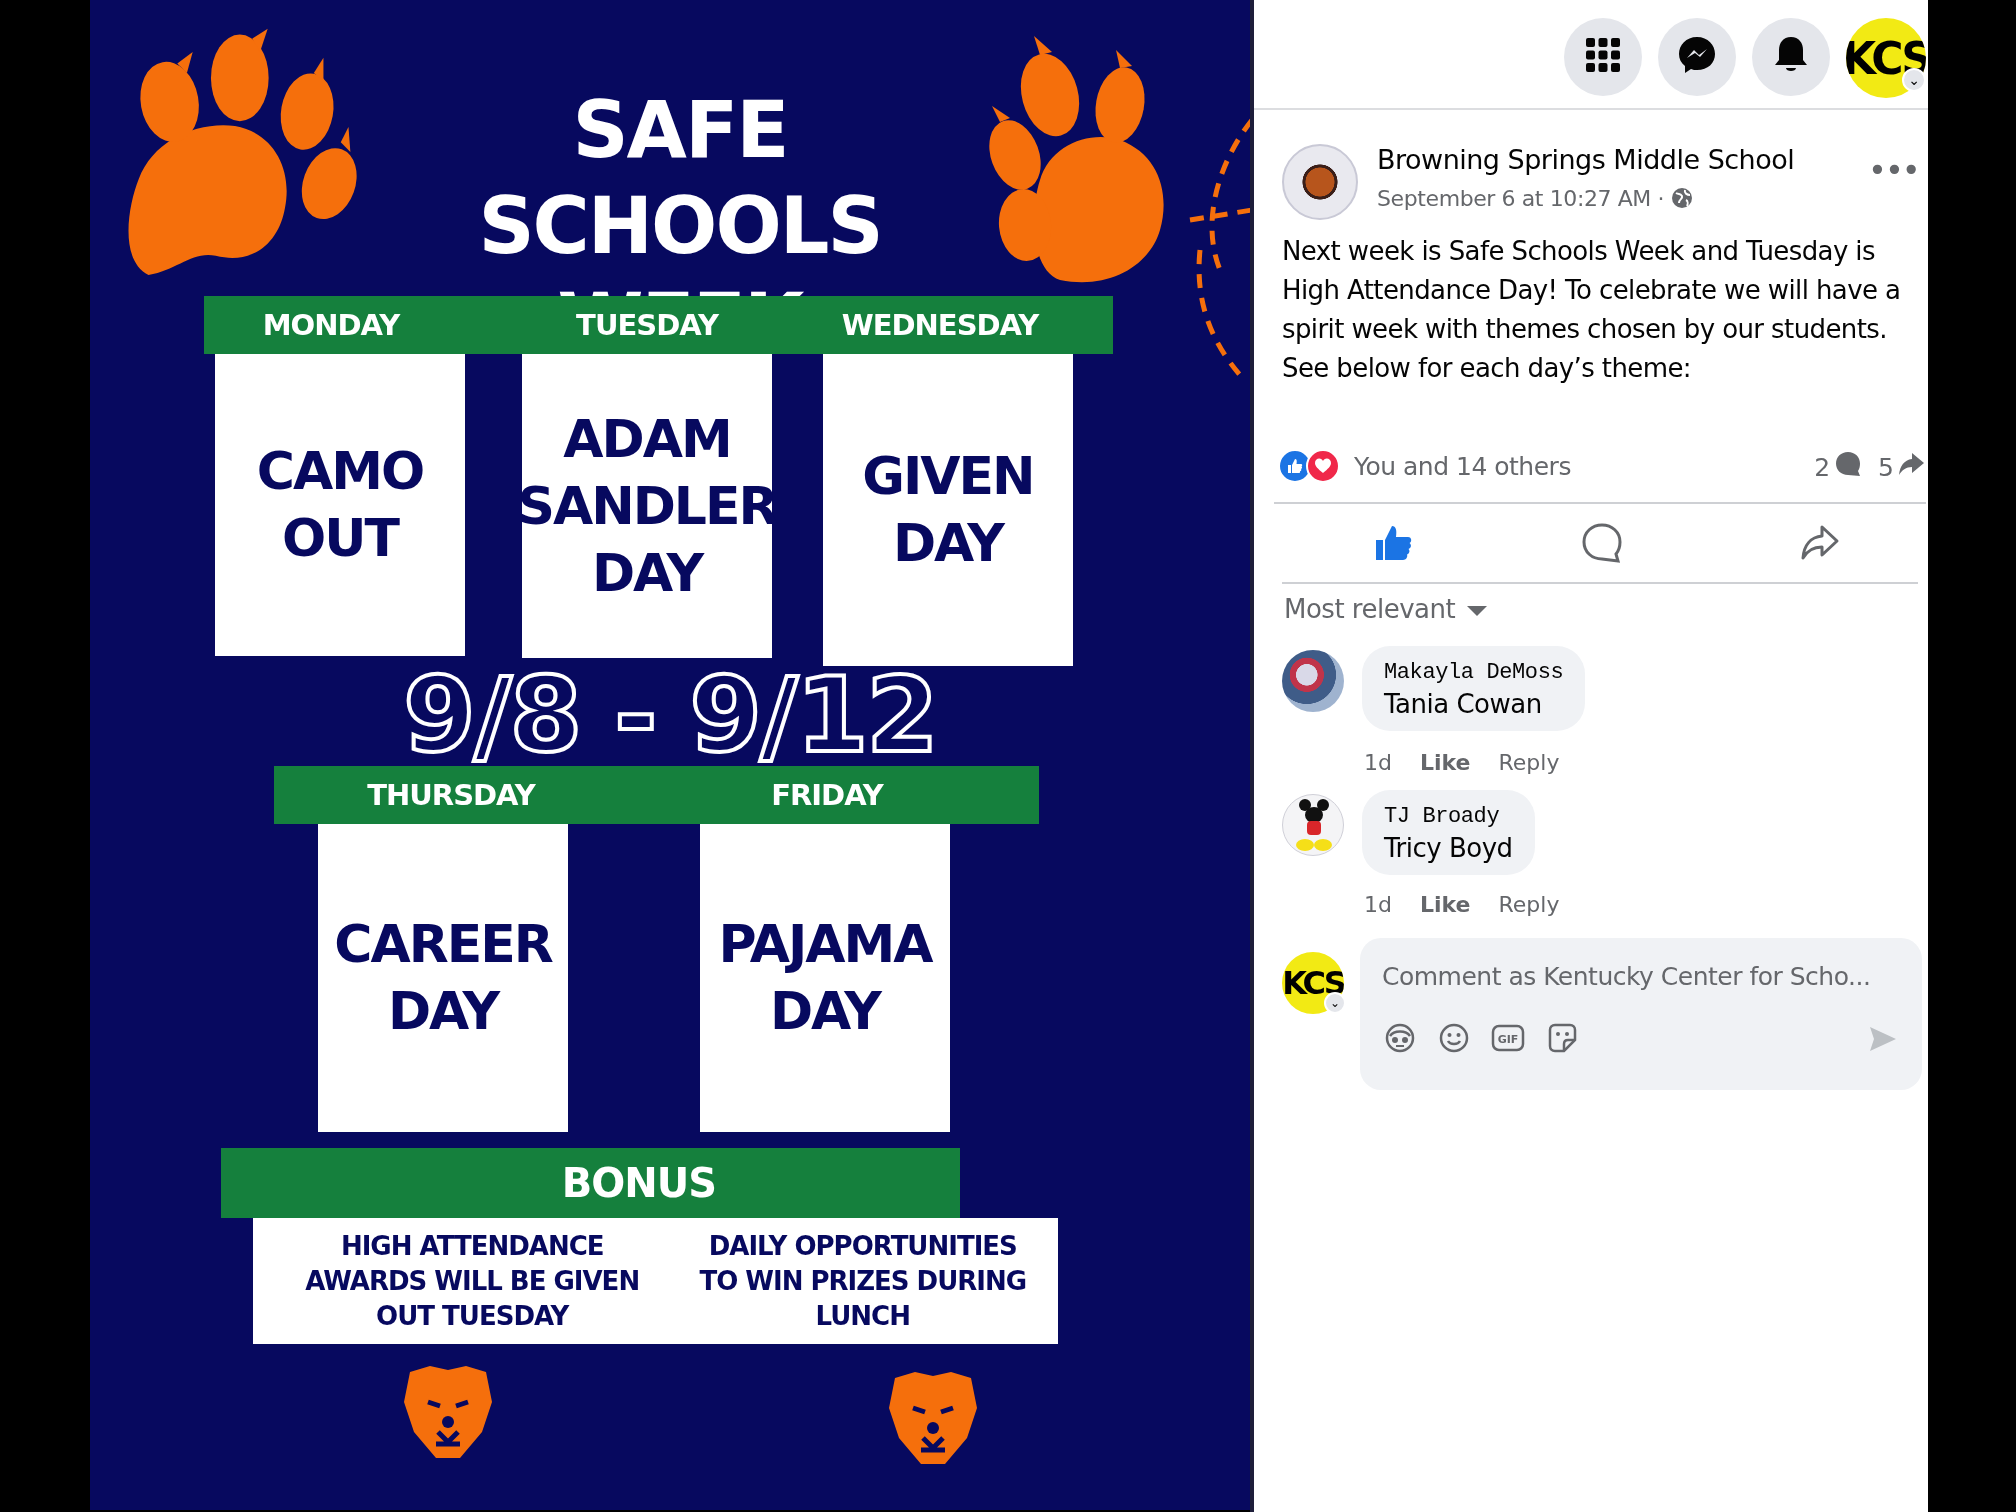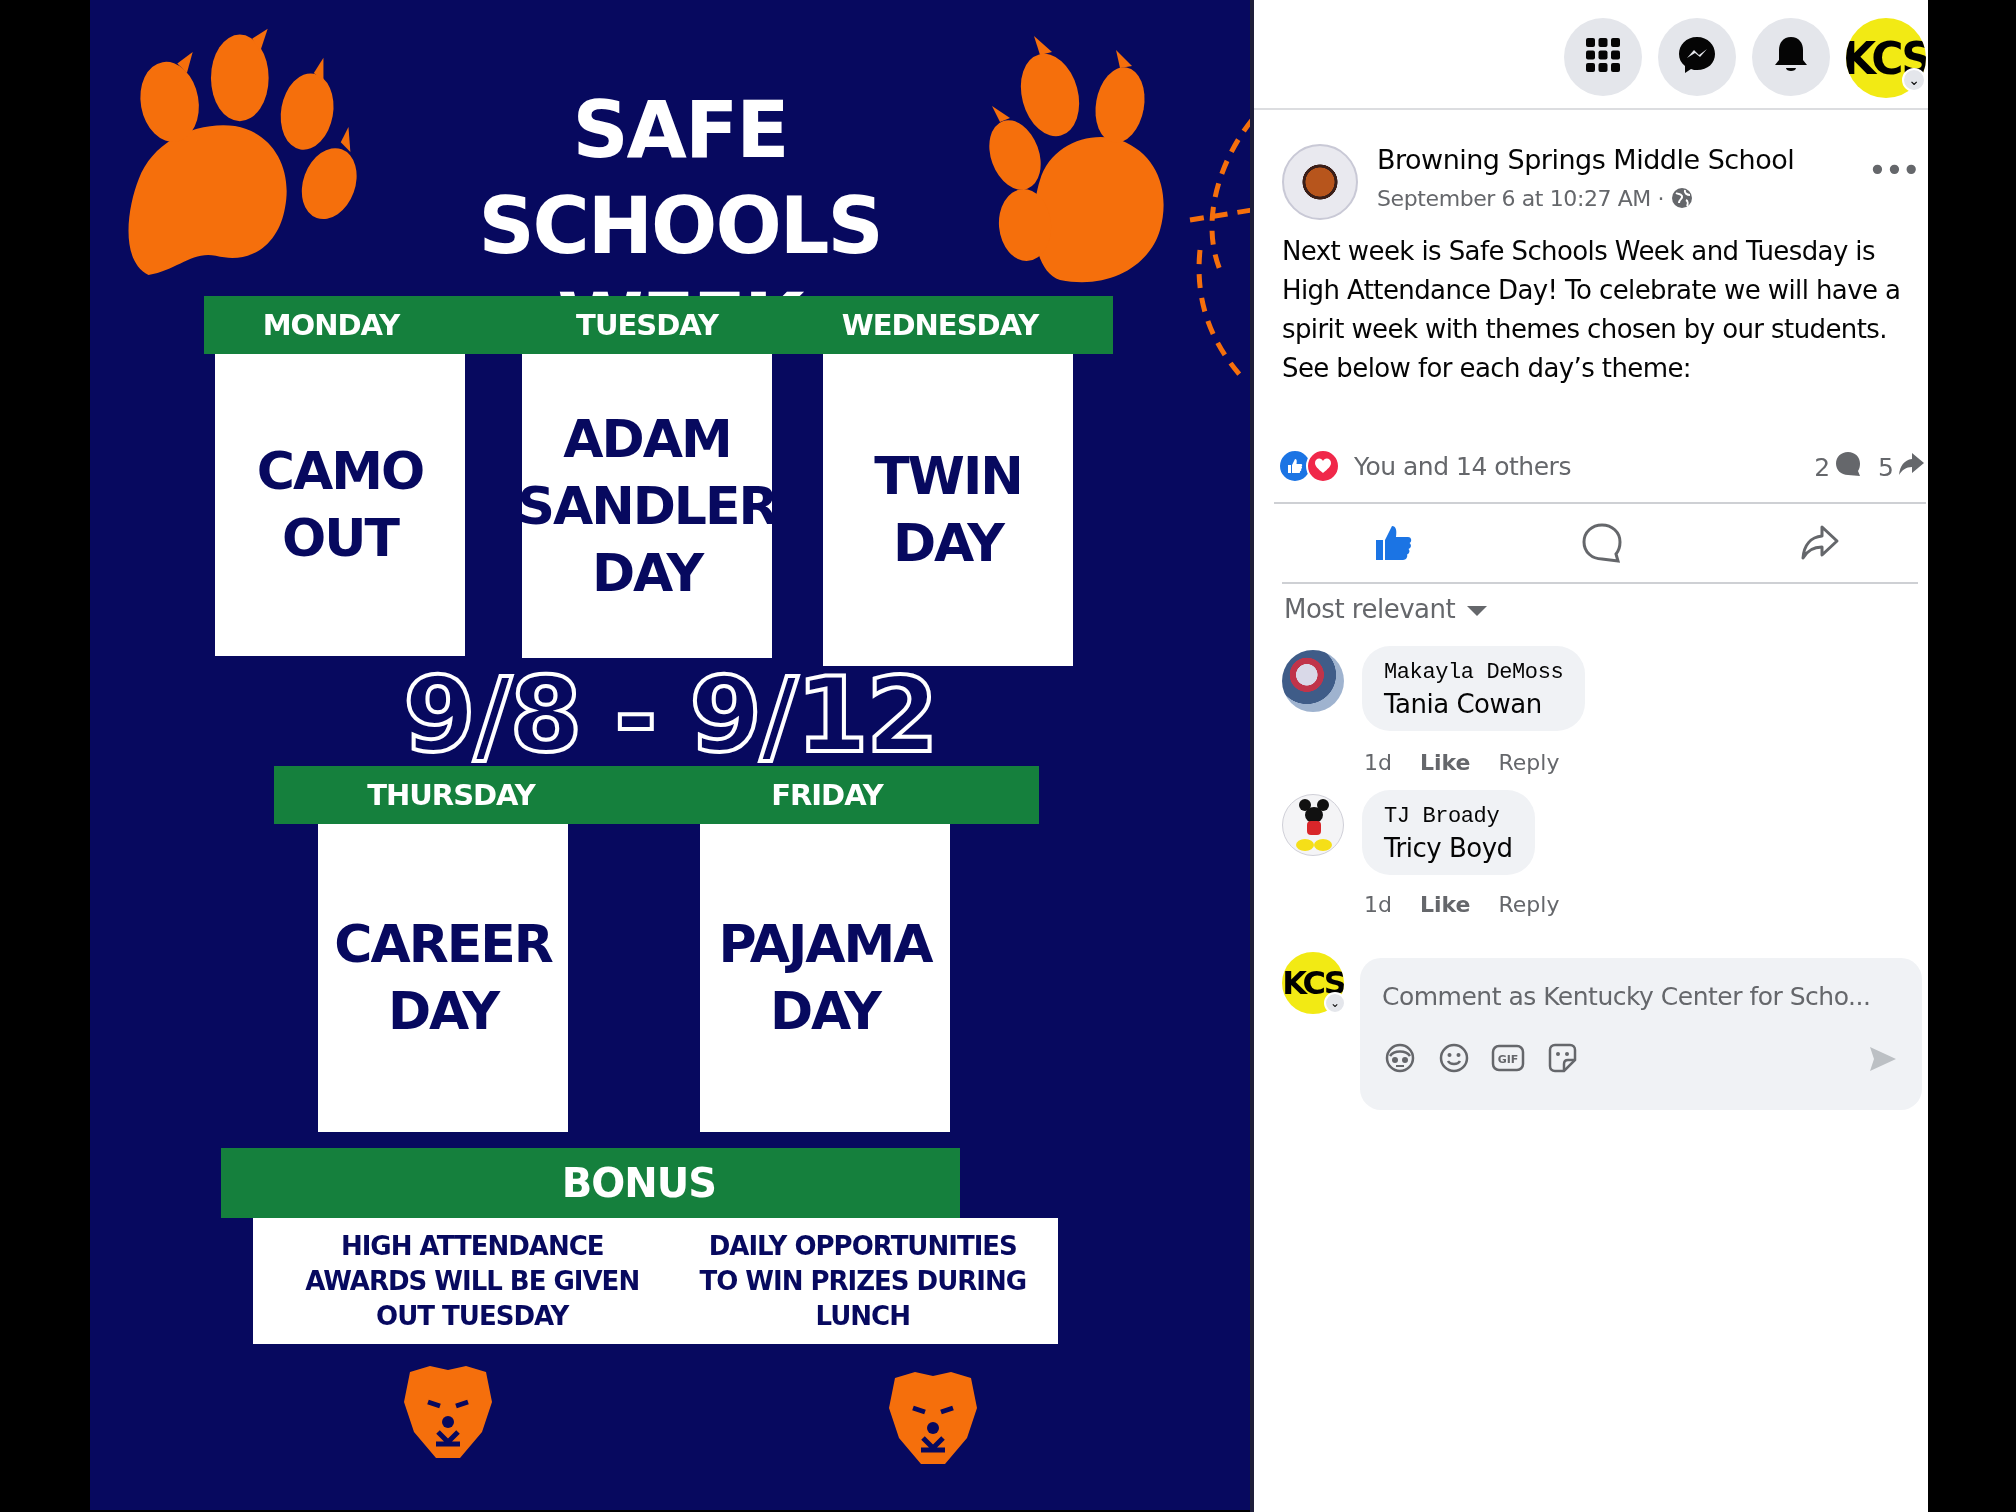--- a/index.html
+++ b/index.html
@@ -100,21 +100,21 @@
   .comment { position: absolute; left: 28px; }
   .c-avatar { position: absolute; left: 0; top: 0; width: 62px; height: 62px; border-radius: 50%; overflow: hidden; }
   .bubble { position: absolute; left: 80px; top: -4px; background: #f0f2f5; border-radius: 28px; padding: 14px 22px 12px 22px; white-space: nowrap; }
   .bubble .author { font-size: 22px; color: #050505; letter-spacing: -0.4px; font-family: Liberation Mono, monospace; }
   .bubble .body { font-size: 26px; color: #050505; margin-top: 4px; letter-spacing: -0.5px; }
   .meta { position: absolute; left: 102px; font-size: 22px; color: #65676b; display: flex; gap: 28px; white-space: nowrap; }
   .meta .like-link { font-weight: bold; }
 
   .composer-avatar { position: absolute; left: 28px; top: 952px; width: 62px; height: 62px; }
   .composer {
-    position: absolute; left: 106px; top: 958px; width: 562px; height: 152px; background: #f0f2f5; border-radius: 21px;
+    position: absolute; left: 106px; top: 938px; width: 562px; height: 152px; background: #f0f2f5; border-radius: 21px;
   }
   .composer input {
     position: absolute; left: 22px; top: 18px; width: 520px; height: 40px; border: none; background: transparent;
     font-family: "DejaVu Sans", sans-serif; font-size: 25px; color: #65676b; outline: none; letter-spacing: -0.5px;
   }
   .composer input::placeholder { color: #65676b; }
   .c-tool { position: absolute; top: 84px; width: 36px; height: 36px; display: flex; align-items: center; justify-content: center; }
   .send { position: absolute; right: 22px; top: 86px; width: 34px; height: 34px; display: flex; align-items: center; justify-content: center; }
 </style>
 </head>
@@ -170,21 +170,21 @@
     <span style="left:127px;">MONDAY</span>
     <span style="left:443px;">TUESDAY</span>
     <span style="left:736px;">WEDNESDAY</span>
   </div>
 
   <div class="card" style="left:125px; top:354px; width:250px; height:302px;">CAMO
 OUT</div>
   <div class="card" style="left:432px; top:354px; width:250px; height:304px;">ADAM
 SANDLER
 DAY</div>
-  <div class="card" style="left:733px; top:354px; width:250px; height:312px;">TWIN
+  <div class="card" style="left:733px; top:354px; width:250px; height:312px;">GIVEN
 DAY</div>
 
   <div class="dates">9/8 - 9/12</div>
 
   <div class="band" style="left:184px; top:766px; width:765px; height:58px;">
     <span style="left:177px;">THURSDAY</span>
     <span style="left:553px;">FRIDAY</span>
   </div>
 
   <div class="card" style="left:228px; top:824px; width:250px; height:308px;">CAREER

